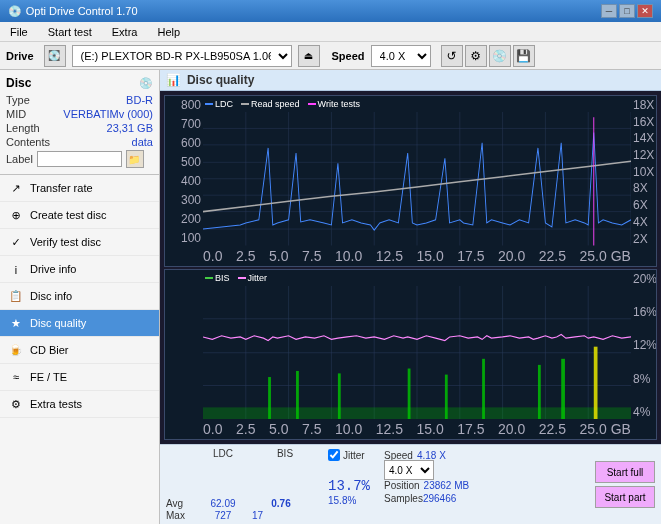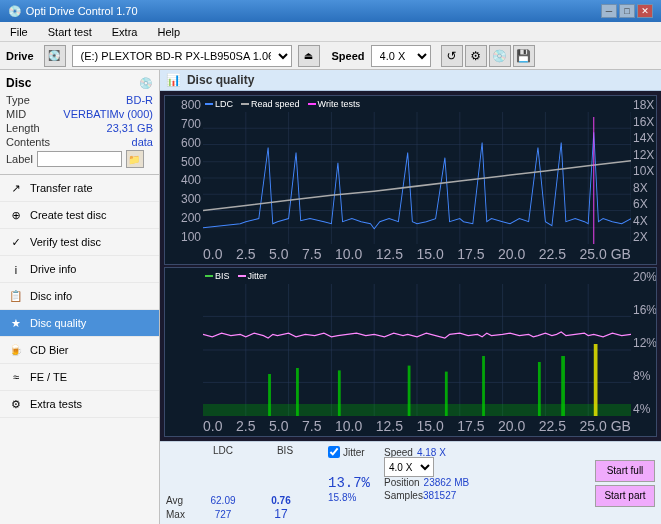--- a/index.html
+++ b/index.html
@@ -384,21 +384,21 @@
             <span style="width:58px; text-align:center; font-size:10px; color:#333;">BIS</span>
           </div>
           <div style="display:flex; align-items:center;margin-top:38px;">
             <span style="width:28px; font-size:10px; color:#333;">Avg</span>
             <span style="width:58px; text-align:center; font-size:10px; color:#2244cc;">62.09</span>
             <span style="width:58px; text-align:center; font-size:10px; color:#2244cc;font-weight:bold;">0.76</span>
           </div>
           <div style="display:flex; align-items:center;">
             <span style="width:28px; font-size:10px; color:#333;">Max</span>
             <span style="width:58px; text-align:center; font-size:10px; color:#2244cc;">727</span>
-            <span style="width:58px; text-align:center; font-size:12px; color:#2244cc;">17</span>
+            <span style="width:58px; text-align:left; font-size:10px; color:#2244cc;">17</span>
           </div>
         </div>
 
         <div style="display:flex; flex-direction:column; gap:1px; margin-left:8px;">
           <div style="display:flex; align-items:center; gap:3px; height:14px;">
             <input type="checkbox" checked="" style="width: 12px; height: 12px;">
             <span style="font-size:10px; color:#333;">Jitter</span>
           </div>
           <div style="height:14px;"></div>
           <div style="font-size:14px; color:#2244cc;font-family:Liberation Mono, monospace;">13.7%</div>
@@ -414,21 +414,21 @@
             <select class="speed-select-stat">
               <option>4.0 X</option>
             </select>
           </div>
           <div style="display:flex; align-items:center; gap:4px; height:14px;">
             <span style="font-size:10px; color:#333;">Position</span>
             <span style="font-size:10px; color:#2244cc;">23862 MB</span>
           </div>
           <div style="display:flex; align-items:flex-start; height:14px;">
             <span style="font-size:10px; color:#333;">Samples</span>
-            <span style="font-size:10px; color:#2244cc;">381527</span>
+            <span style="font-size:10px; color:#2244cc;">296466</span>
           </div>
         </div>
 
         <div style="display:flex; flex-direction:column; gap:3px; margin-left:auto; align-self:center;">
           <button class="btn-start">Start full</button>
           <button class="btn-start">Start part</button>
         </div>
 
       </div>
     </div>

